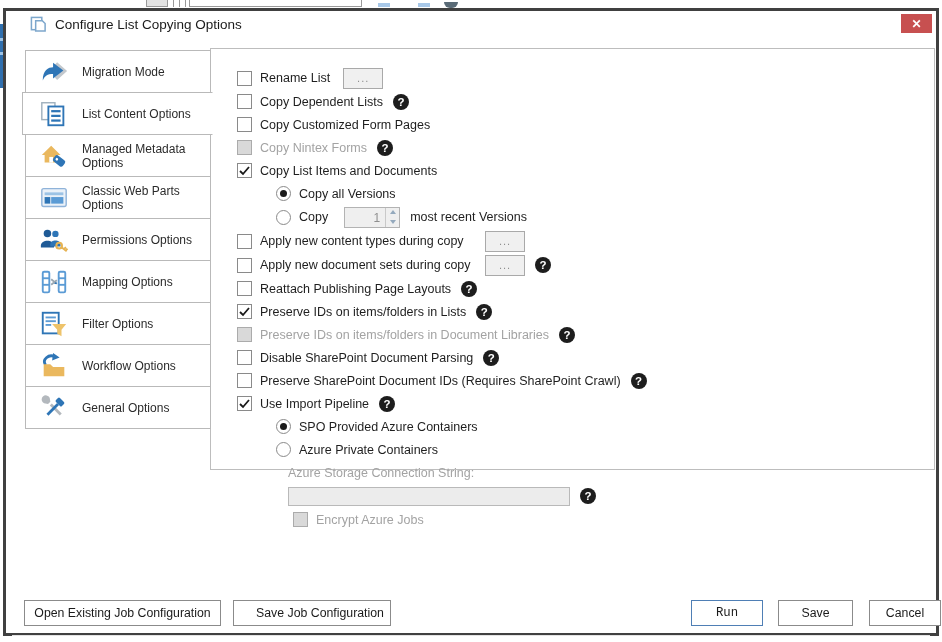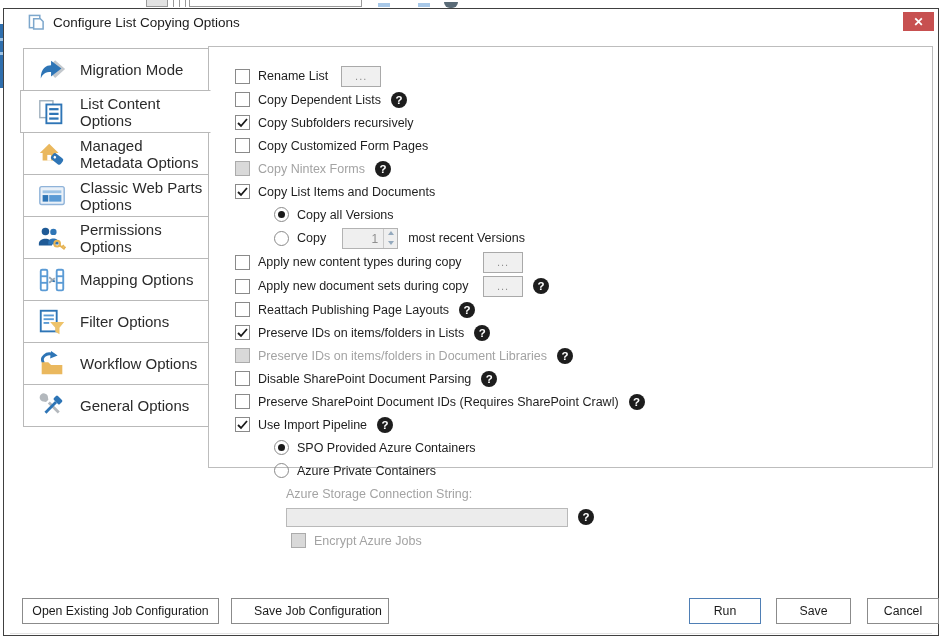--- a/index.html
+++ b/index.html
@@ -1,34 +1,34 @@
 <!DOCTYPE html>
 <html><head>
 <meta charset="utf-8">
 <style>
   html,body{margin:0;padding:0;}
   body{width:942px;height:642px;position:relative;background:#ffffff;
        font-family:"Liberation Sans", sans-serif;color:#1c1c1c;overflow:hidden;}
   .frag{position:absolute;box-sizing:border-box;}
   
   .dialog{position:absolute;left:3px;top:8px;width:936px;height:628px;
-          background:#fff;border:1px solid #404040;box-sizing:border-box;}
+          background:#fff;border:3px solid #404040;box-sizing:border-box;}
   .titlebar{position:absolute;left:0;top:0;right:0;height:26px;display:flex;align-items:center;}
   .title-icon{margin-left:24px;display:flex;align-items:center;}
   .title-text{margin-left:8px;font-size:13.5px;color:#1b1b1b;}
   .close-btn{position:absolute;right:4px;top:3px;width:31px;height:19px;background:#c75050;
              color:#fff;display:flex;align-items:center;justify-content:center;
              font-size:12px;font-weight:bold;cursor:pointer;}
   
   .tabs{position:absolute;left:19px;top:39px;width:186px;z-index:2;}
   .tab{box-sizing:border-box;width:186px;height:43px;border:1px solid #b9b9b9;margin-top:-1px;
        background:#fff;display:flex;align-items:center;padding-left:13px;gap:13px;cursor:pointer;}
   .tab:first-child{margin-top:0;}
   .tab.selected{width:191px;margin-left:-3px;padding-left:16px;border-right:1px solid #fff;z-index:3;position:relative;}
-  .tab-label{font-size:15px;color:#2b2b2b;}
+  .tab-label{font-size:12px;color:#2b2b2b;}
   .tab-ico{flex:none;width:30px;height:28px;display:flex;align-items:center;justify-content:center;}
   
   .panel{position:absolute;left:204px;top:37px;width:725px;height:422px;border:1px solid #bdbdbd;
          box-sizing:border-box;background:#fff;padding:21px 0 0 26px;z-index:1;}
   .r{display:flex;align-items:center;height:15px;margin-bottom:8px;}
   .i1{margin-left:20px;} .i2{margin-left:39px;} .i3{margin-left:51px;}
   .lbl{font-size:12.5px;color:#1e1e1e;white-space:nowrap;}
   .lbl.dis{color:#a3a3a3;}
   .cb{flex:none;width:13px;height:13px;border:1px solid #8a8a8a;background:#fff;margin-right:8px;
       display:inline-flex;align-items:center;justify-content:center;cursor:pointer;}
@@ -48,21 +48,21 @@
   .spin .val{width:40px;text-align:right;color:#8f8f8f;font-size:12px;padding:3px 5px 0 4px;box-sizing:border-box;}
   .spin .arrows{width:13px;border-left:1px solid #c9c9c9;display:flex;flex-direction:column;}
   .spin .arrows span{flex:1;display:flex;align-items:center;justify-content:center;}
   .tri-up{width:0;height:0;border-left:3px solid transparent;border-right:3px solid transparent;border-bottom:4px solid #94a9bd;}
   .tri-dn{width:0;height:0;border-left:3px solid transparent;border-right:3px solid transparent;border-top:4px solid #94a9bd;}
   .txt{width:282px;height:19px;background:#ececec;border:1px solid #b9b9b9;box-sizing:border-box;}
   
   .fbtn{position:absolute;top:589px;height:26px;background:#fff;border:1px solid #8b8b8b;
         font-size:12.3px;color:#1b1b1b;display:flex;align-items:center;justify-content:center;
         box-sizing:border-box;cursor:pointer;}
-  .fbtn.primary{border:1px solid #4f7fb5;}
+  .fbtn.primary{border:1px solid #4f7fb5;font-family:Liberation Mono, monospace;}
   .bottom-line{position:absolute;left:6px;right:6px;top:624px;height:1px;background:#e3e3e3;}
   
   .ck{display:block;}
 </style>
 </head>
 <body>
 
 <div class="frag" style="left:146px;top:0;width:22px;height:7px;background:#e3e3e3;border:1px solid #9a9a9a;border-top:none;"></div>
 <div class="frag" style="left:173px;top:0;width:1px;height:7px;background:#9a9a9a;"></div>
 <div class="frag" style="left:179px;top:0;width:1px;height:7px;background:#9a9a9a;"></div>
@@ -220,28 +220,20 @@
       <span class="lbl">Rename List</span>
       <span class="browse">...</span>
     </div>
 
     <div class="r">
       <span class="cb"></span>
       <span class="lbl">Copy Dependent Lists</span>
       <span class="help">?</span>
     </div>
 
-    <div class="r">
-      <span class="cb">
-        <svg class="ck" width="11" height="10" viewBox="0 0 11 10">
-            <path d="M1 5 L4 8 L10 1" stroke="#1a1a1a" stroke-width="1.8" fill="none"></path>
-          </svg>
-      </span>
-      <span class="lbl">Copy Subfolders recursively</span>
-    </div>
 
     <div class="r">
       <span class="cb"></span>
       <span class="lbl">Copy Customized Form Pages</span>
     </div>
 
     <div class="r">
       <span class="cb dis"></span>
       <span class="lbl dis">Copy Nintex Forms</span>
       <span class="help">?</span>

